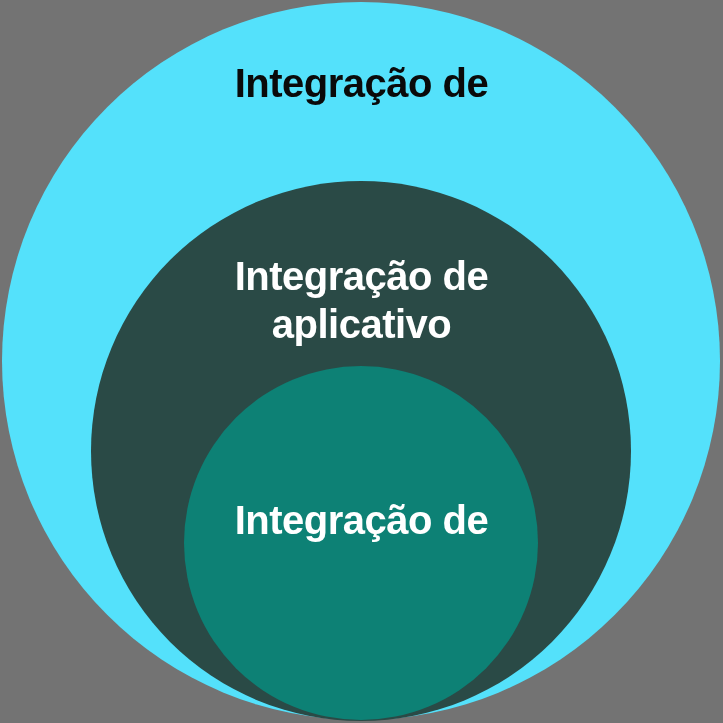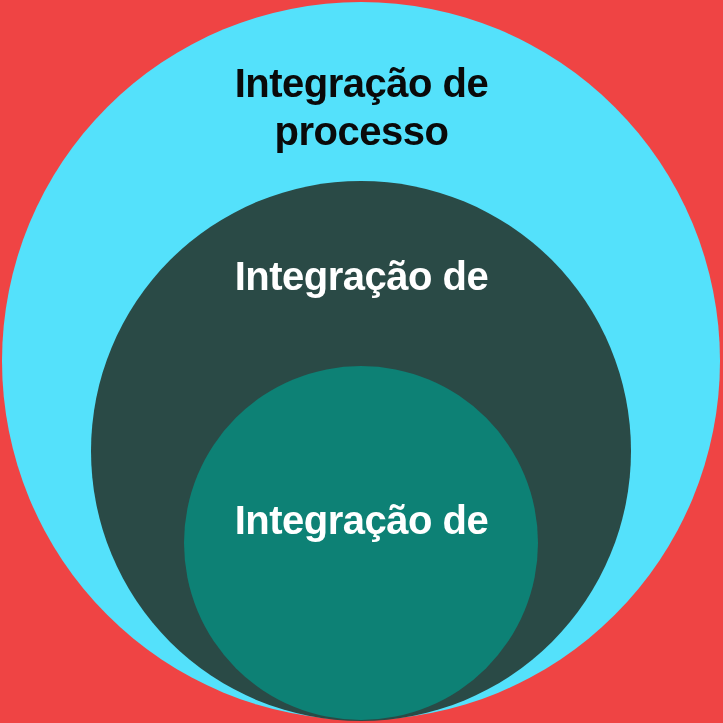--- a/index.html
+++ b/index.html
@@ -5,21 +5,21 @@
   html, body {
     margin: 0;
     padding: 0;
     background: #000000;
   }
   .stage {
     position: relative;
     width: 723px;
     height: 723px;
     overflow: hidden;
-    background: #ef4444;
+    background: #737373;
     font-family: "Liberation Sans", sans-serif;
   }
   .circle {
     position: absolute;
     border-radius: 50%;
   }
   .c-outer {
     left: 2px;
     top: 2px;
     width: 718px;
@@ -69,24 +69,24 @@
 <div class="stage">
 
   <div class="circle c-outer" style="background: rgb(84, 225, 251);"></div>
 
   <div class="circle c-middle" style="background: rgb(42, 74, 70);"></div>
 
   <div class="circle c-inner" style="background: rgb(13, 129, 117);"></div>
 
   <div class="label l-outer" style="color: rgb(10, 10, 10);">
     <div>Integração de</div>
-    <div>processo</div>
   </div>
 
   <div class="label l-middle" style="color: rgb(255, 255, 255);">
     <div>Integração de</div>
+    <div>aplicativo</div>
   </div>
 
   <div class="label l-inner" style="color: rgb(255, 255, 255);">
     <div>Integração de</div>
   </div>
 
 </div>
 
 </body></html>

